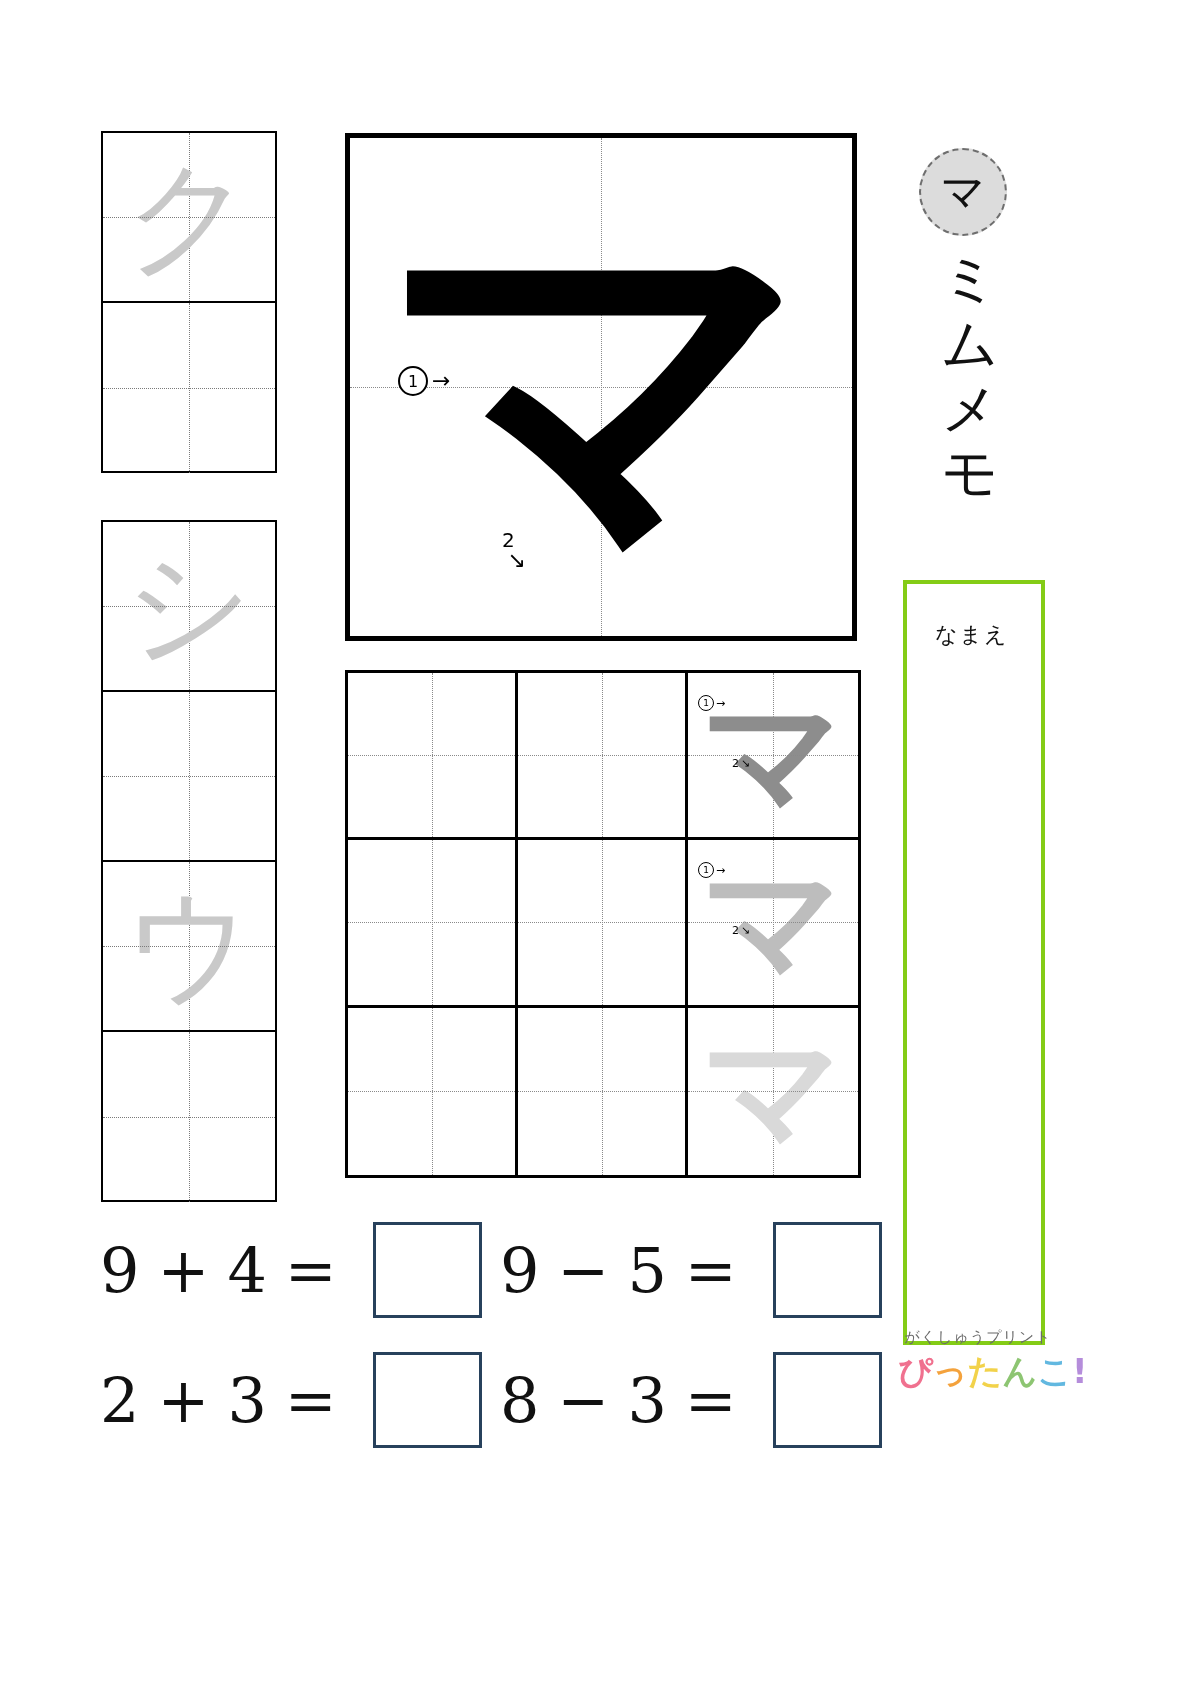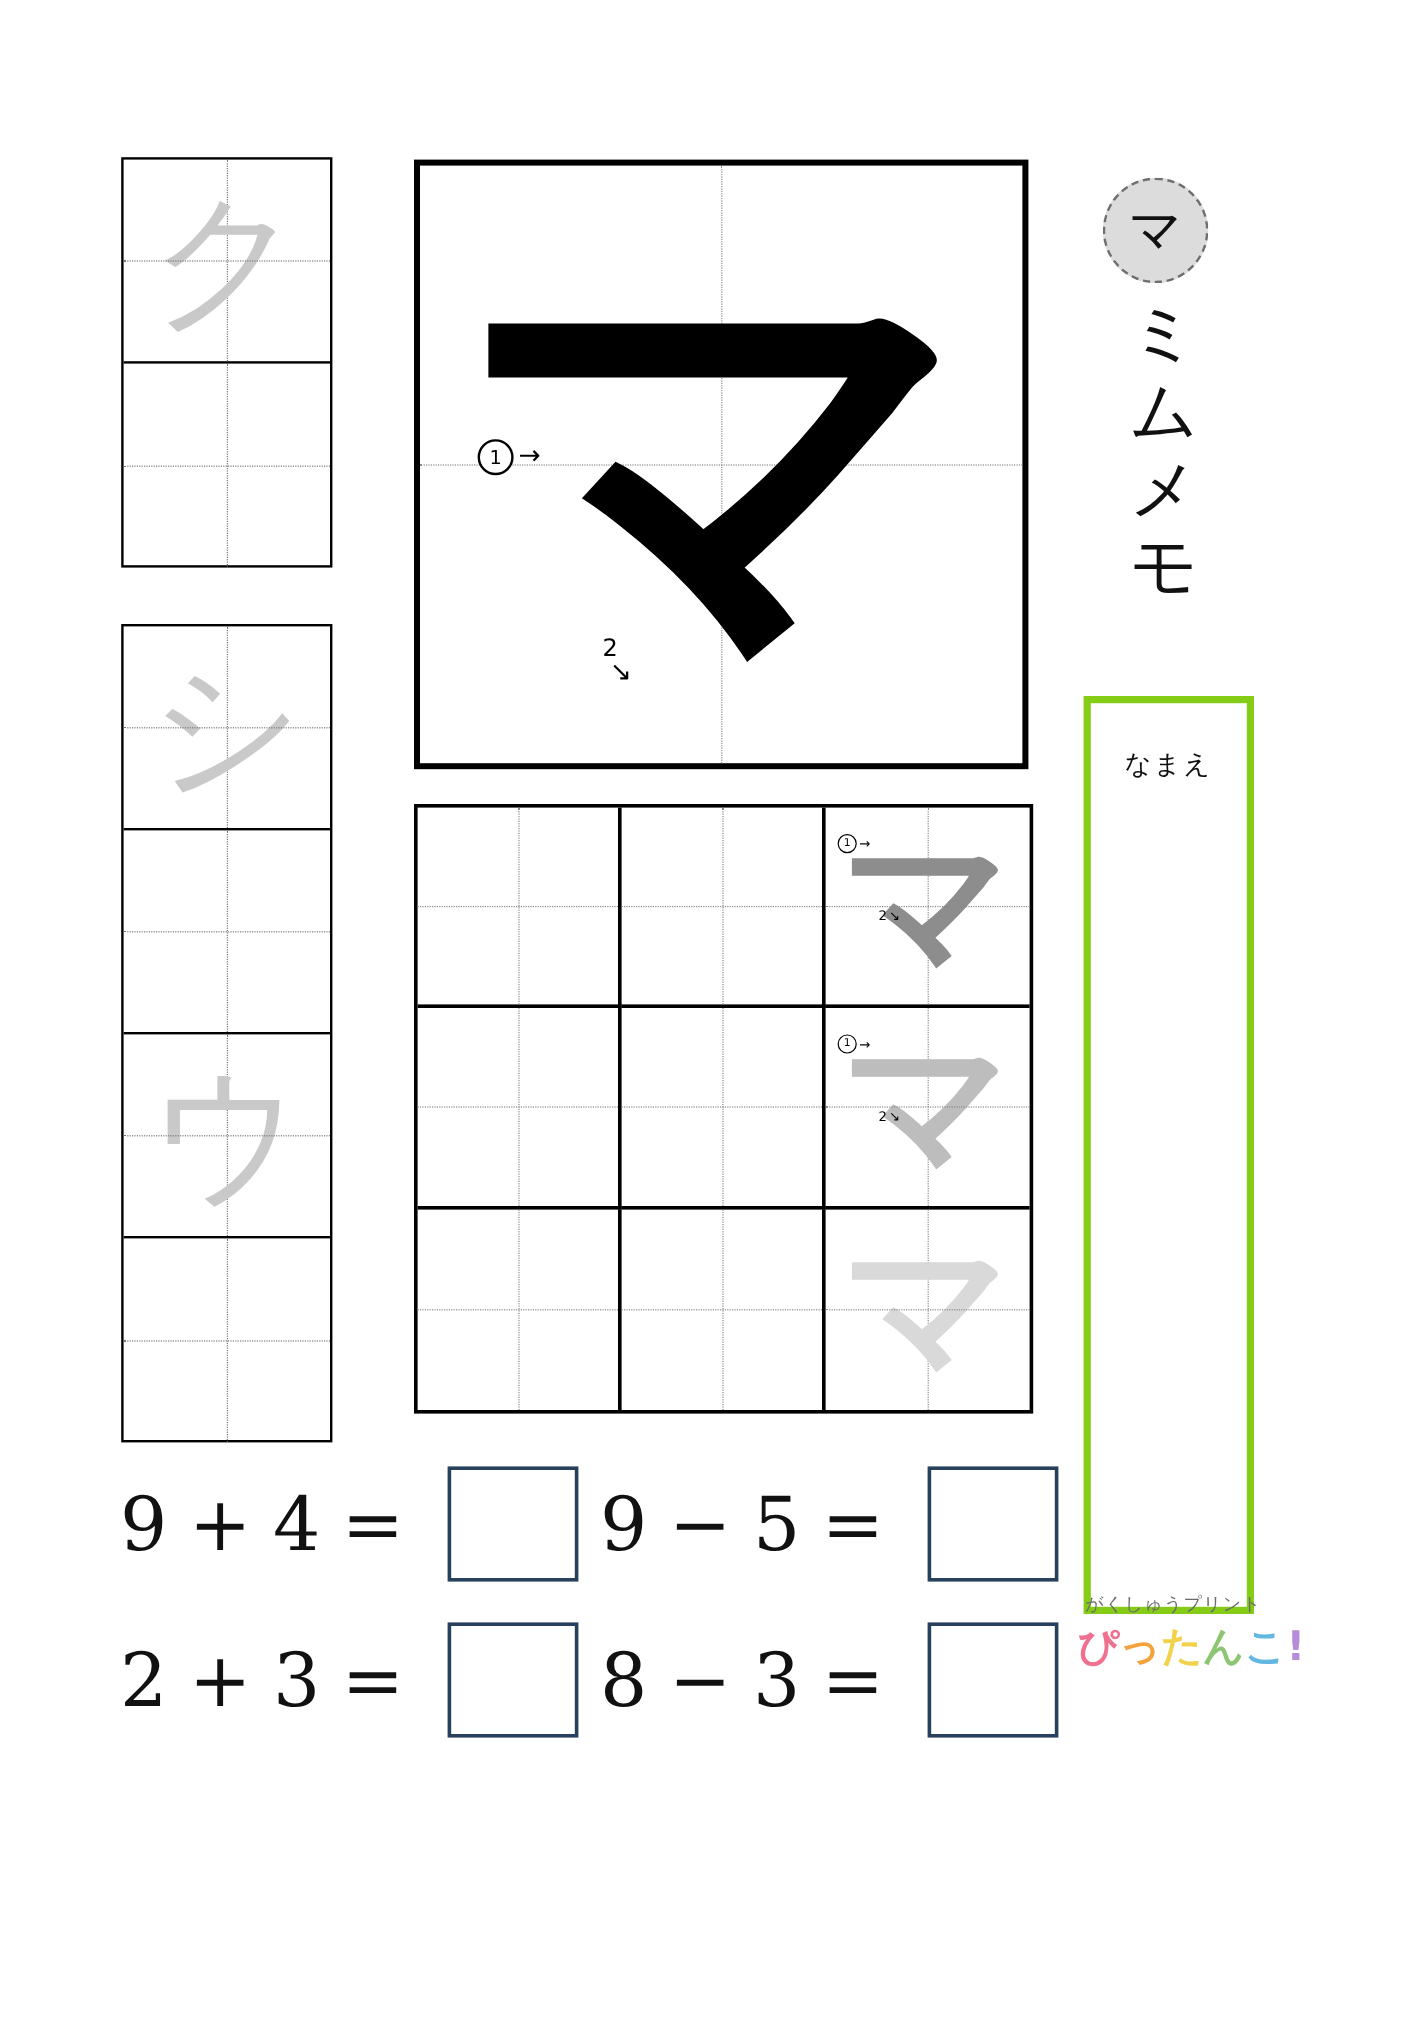--- a/index.html
+++ b/index.html
@@ -247,21 +247,21 @@
     font-size: 56px;
     line-height: 1.05;
     color: #111;
   }
   .name-box {
     position: absolute;
     left: 903px;
     top: 580px;
     width: 142px;
     height: 765px;
-    border: 6px solid #84cc16;
+    border: 4px solid #84cc16;
     box-sizing: border-box;
     background: #fff;
   }
   .name-box .label {
     position: absolute;
     left: 28px;
     top: 36px;
     font-size: 22px;
     font-family: "DejaVu Sans", sans-serif;
     color: #111;

